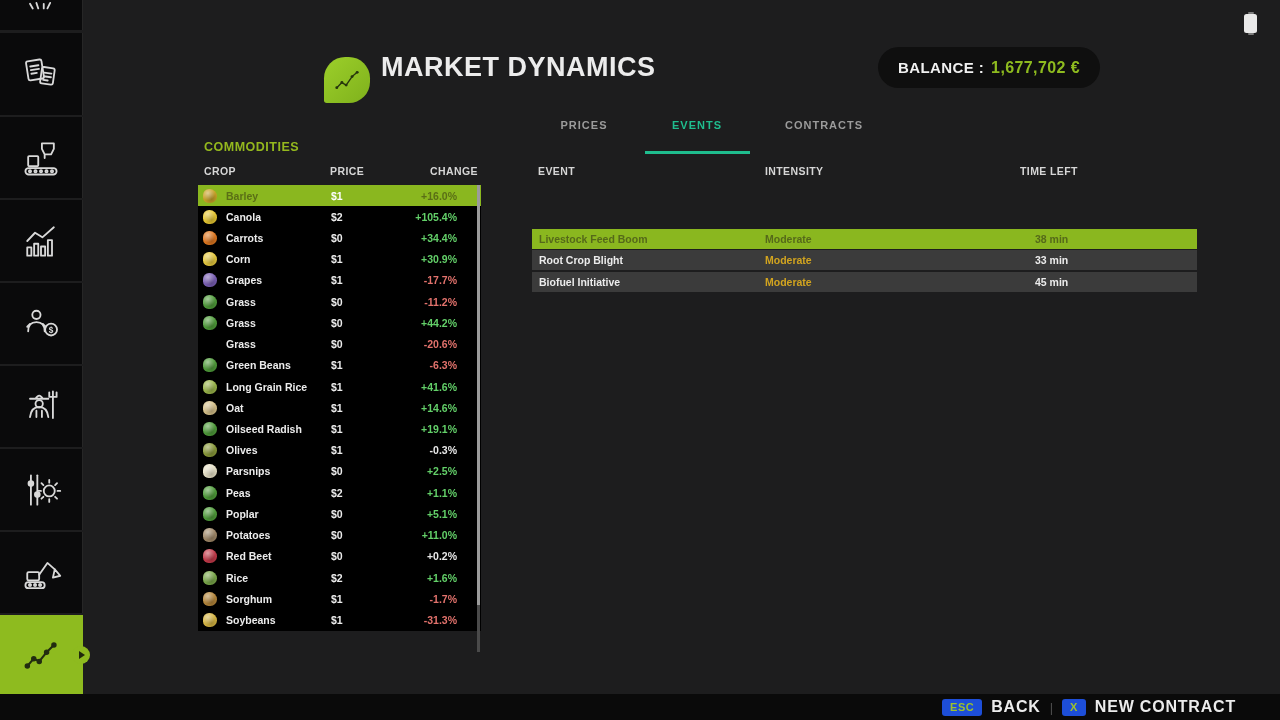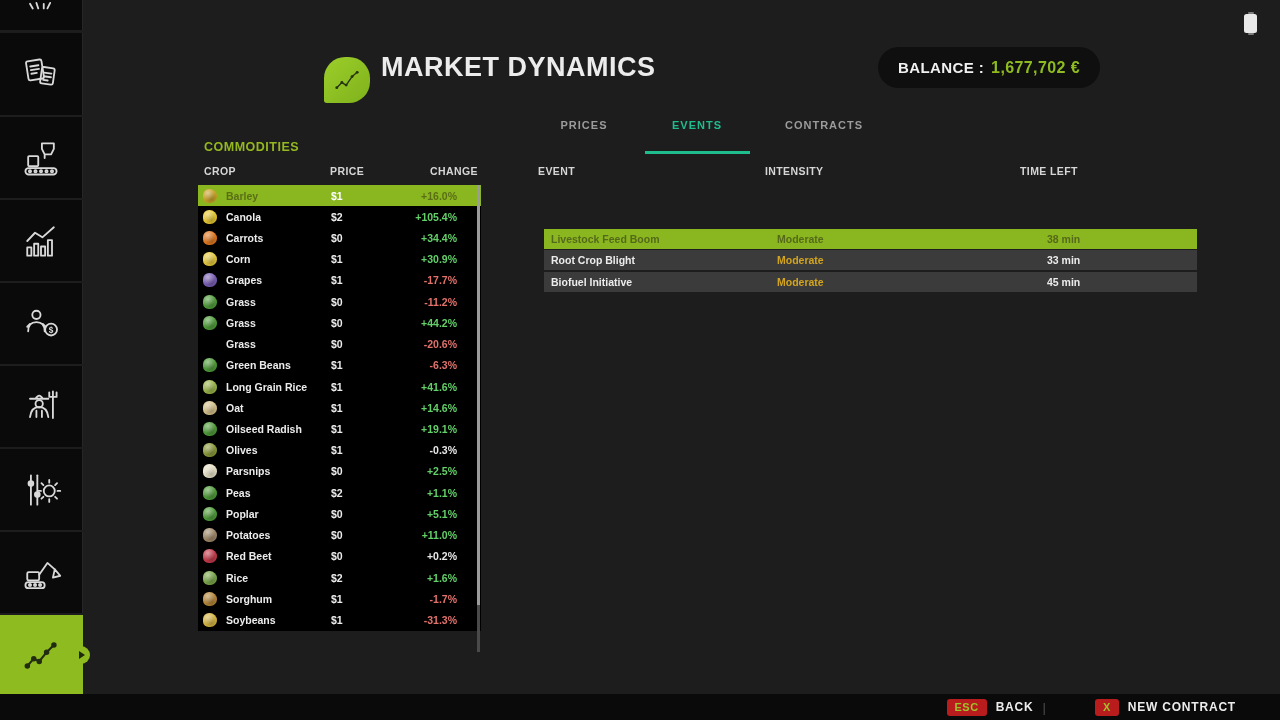--- a/index.html
+++ b/index.html
@@ -55,34 +55,34 @@
   .c-change.up { color:#63d069; } .c-change.down { color:#e2726c; } .c-change.flat { color:#e8e8e8; }
   .c-row.sel .c-name, .c-row.sel .c-change { color:#5a6e16; }
   .c-row.sel .c-price { color:#fdfdfd; }
   .scrollbar { position:absolute; right:1px; top:0; width:3.5px; height:100%; background:#4a4a4a; }
   .scroll-thumb { width:100%; height:90%; background:#9b9b9b; cursor:grab; }
 
   
   .e-head { position:absolute; top:165px; font-size:10.5px; font-weight:bold; color:#d6d6d6; letter-spacing:0.4px; }
   .e-head.h-event { left:538px; } .e-head.h-intensity { left:765px; } .e-head.h-time { left:1020px; }
   .e-list { position:absolute; left:532px; top:229px; width:665px; }
-  .e-row { position:relative; height:20px; margin-bottom:1.3px; background:#3b3b3b; display:flex; align-items:center; cursor:pointer;margin-left:12px; }
+  .e-row { position:relative; height:20px; margin-bottom:1.3px; background:#3b3b3b; display:flex; align-items:center; cursor:pointer; }
   .e-row.sel { background:#8ab71f; }
   .e-name { position:absolute; left:7px; font-size:10.5px; font-weight:bold; color:#ececec; }
   .e-int  { position:absolute; left:233px; font-size:10.5px; font-weight:bold; }
   .e-int.tone-yellow { color:#d2a41f; } .e-int.tone-red { color:#e0554a; }
   .e-time { position:absolute; left:503px; font-size:10.5px; font-weight:bold; color:#ececec; }
   .e-row.sel .e-name, .e-row.sel .e-int, .e-row.sel .e-time { color:#55691a; }
 
   
   .bottombar { position:absolute; left:0; top:694px; width:1280px; height:26px; background:#0a0a0a;
          display:flex; align-items:center; justify-content:flex-end; padding-right:44px; gap:9px; }
-  .keybadge { background:#b91c1c; color:#9dc22c; font-size:11px; font-weight:bold; padding:2.5px 8px;
-         border-radius:3px; letter-spacing:0.5px; cursor:pointer;margin-left:40px; }
-  .hint-label { color:#ececec; font-size:12px; font-weight:bold; letter-spacing:0.8px; cursor:pointer; }
+  .keybadge { background:#1d4ed8; color:#9dc22c; font-size:11px; font-weight:bold; padding:2.5px 8px;
+         border-radius:3px; letter-spacing:0.5px; cursor:pointer; }
+  .hint-label { color:#ececec; font-size:16px; font-weight:bold; letter-spacing:0.8px; cursor:pointer; }
   .hint-sep { color:#4d4d4d; font-size:13px; }
 </style>
 </head>
 <body>
 
 <nav class="sidebar">
     <div class="side-tile" style="top: 0px; height: 30px;">
       <span style="align-self:flex-start;">
         <svg width="44" height="26" viewBox="0 0 48 28" fill="none" stroke="#d9d9d9" stroke-width="2" stroke-linecap="round" stroke-linejoin="round">
           <path d="M12 4 l3 5 M19 3 l2 6 M27 4 v5 M34 3 l-3 6"></path>

